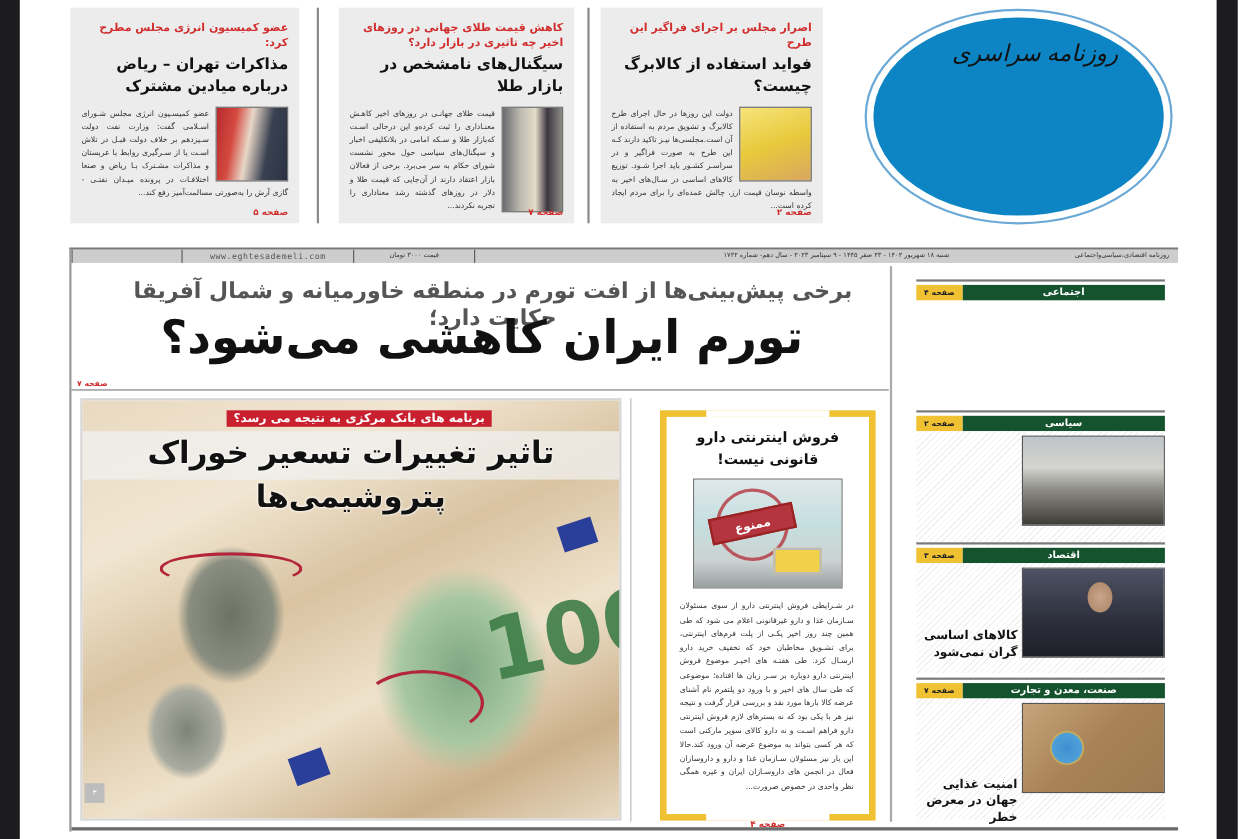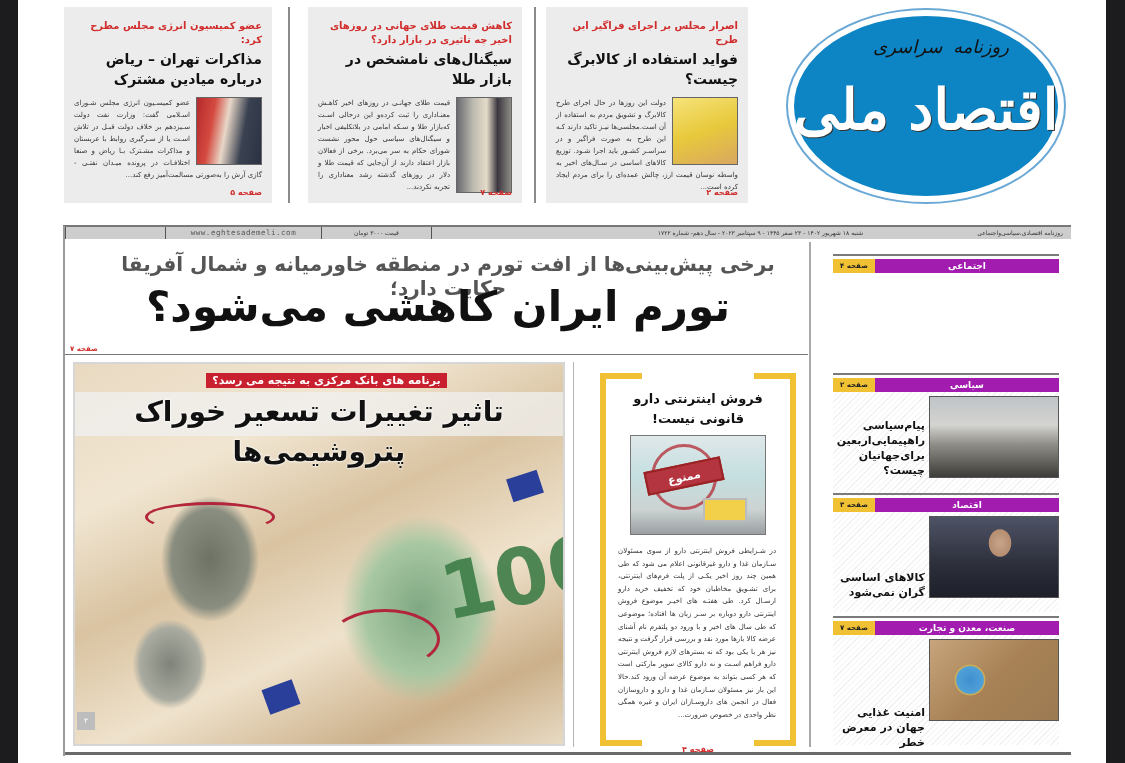--- a/index.html
+++ b/index.html
@@ -14,21 +14,21 @@
   .teaser .body-wrap { position: relative; margin-top: 8px; }
   .teaser .photo { float: right; width: 66px; height: 68px; margin-left: 6px; border: 1px solid #666; }
   .teaser .text { font-size: 7px; line-height: 12px; color: #333; text-align: justify; }
   .teaser .page-ref { position: absolute; bottom: 6px; right: 10px; color: #d12d2d; font-size: 8px; font-weight: bold; }
   .vsep { position: absolute; top: 7px; width: 2px; height: 196px; background: #8a8a8a; }
 
   
   .logo { position: absolute; left: 768px; top: 8px; width: 280px; height: 196px; }
   .logo .ring { position: absolute; inset: 0; border-radius: 50%; border: 2px solid #6aa8d6; background: #fff; }
   .logo .oval { position: absolute; left: 8px; top: 8px; right: 8px; bottom: 8px; border-radius: 50%; background: #0d85c4; }
-  .logo .small { position: absolute; top: 28px; left: 0; right: 0; text-align: center; color: #111; font-family: Liberation Mono, monospace; font-size: 18px; font-style: italic; padding-left: 30px; }
+  .logo .small { position: absolute; top: 28px; left: 0; right: 0; text-align: center; color: #111; font-family: Liberation Serif, serif; font-size: 21px; font-style: italic; padding-left: 30px; }
   .logo .big { position: absolute; top: 56px; left: 0; right: 0; text-align: center; color: #fff; font-family: "DejaVu Serif", serif; font-size: 56px; font-weight: bold; line-height: 90px; text-shadow: 1px 1px 0 #333; }
 
   
   .frame-left { position: absolute; left: 45px; top: 226px; width: 2px; height: 530px; background: #9a9a9a; }
   .strip-top { position: absolute; left: 45px; top: 225px; width: 1008px; height: 2px; background: #777; }
   .strip { position: absolute; left: 47px; top: 227px; width: 1006px; height: 12px; background: #cdcdcd; display: flex; flex-direction: row; align-items: flex-start; font-size: 6px; color: #333; }
   .strip .cell { height: 12px; line-height: 12px; padding: 0 8px; border-left: 1px solid #555; white-space: nowrap; }
   .strip .cell.site { font-family: "DejaVu Sans Mono", monospace; font-size: 7.5px; color: #555; letter-spacing: .5px; }
 
   
@@ -69,37 +69,36 @@
   .drug .cart { position: absolute; right: 18px; bottom: 12px; width: 44px; height: 24px; background: #f2d04a; border: 2px solid #bbb; }
   .drug .text { padding: 10px 14px 0 12px; font-size: 7px; line-height: 12.6px; color: #333; text-align: justify; }
   .drug .page-ref { position: absolute; bottom: -14px; left: 0; right: 0; text-align: center; color: #d12d2d; font-size: 8px; font-weight: bold; }
 
   .col-sep-right { position: absolute; left: 791px; top: 242px; width: 2px; height: 505px; background: #a9a9a9; }
 
   
   .side-sec { position: absolute; left: 815px; width: 226px; }
   .side-sec .rule { height: 2px; background: #7a7a7a; }
   .side-sec .bar { margin-top: 3px; height: 14px; display: flex; flex-direction: row; }
-  .side-sec .bar .sec-name { flex: 1; background: #a21caf; color: #fff; font-size: 9px; font-weight: bold; text-align: center; line-height: 14px; }
+  .side-sec .bar .sec-name { flex: 1; background: #14532d; color: #fff; font-size: 9px; font-weight: bold; text-align: center; line-height: 14px; }
   .side-sec .bar .sec-page { width: 42px; background: #f0c233; color: #222; font-size: 7px; font-weight: bold; text-align: center; line-height: 14px; }
   .side-sec .body { position: relative; height: 100px; background: repeating-linear-gradient(135deg, #ffffff 0px, #ffffff 3px, #f1f1f1 3px, #f1f1f1 4px); }
   .side-sec .photo { position: absolute; right: 0; top: 4px; width: 130px; height: 82px; border: 1px solid #555; }
   .side-sec .cap { position: absolute; left: 0; width: 92px; text-align: right; font-size: 11px; font-weight: bold; color: #111; line-height: 15px; }
   .bottom-rule { position: absolute; left: 47px; top: 752px; width: 1006px; height: 3px; background: #6a6a6a; }
 </style>
 </head>
 <body>
 
 <div class="page">
 
   <div class="logo">
     <div class="ring"></div>
     <div class="oval"></div>
     <div class="small">روزنامه سراسری</div>
-    <div class="big">اقتصاد ملی</div>
   </div>
 
   <div class="teaser" style="left:528px;width:202px;">
     <div class="kicker">اصرار مجلس بر اجرای فراگیر این طرح</div>
     <div class="title">فواید استفاده از کالابرگ چیست؟</div>
     <div class="body-wrap">
       <div class="photo" style="background:linear-gradient(160deg,#f6e37a 0%,#e8c93c 50%,#d8a760 100%);"></div>
       <div class="text">دولت این روزها در حال اجرای طرح کالابرگ و تشویق مردم به استفاده از آن است.مجلسی‌ها نیـز تاکید دارند کـه این طرح به صورت فراگیر و در سراسـر کشـور باید اجرا شـود. توزیع کالاهای اساسی در سـال‌های اخیر به واسطه نوسان قیمت ارز، چالش عمده‌ای را برای مردم ایجاد کرده است...</div>
     </div>
     <div class="page-ref">صفحه ۲</div>
@@ -180,21 +179,20 @@
   </div>
 
   <div class="side-sec" style="top:373px;">
     <div class="rule"></div>
     <div class="bar">
       <div class="sec-name">سیاسی</div>
       <div class="sec-page">صفحه ۲</div>
     </div>
     <div class="body" style="height:104px;">
       <div class="photo" style="height:82px;background:linear-gradient(180deg,#bfc4c8 0%,#d4d4d0 35%,#8d8c86 60%,#3d3c38 100%);"></div>
-      <div class="cap" style="top:26px;">پیام‌سیاسی راهپیمایی‌اربعین برای‌جهانیان چیست؟</div>
     </div>
   </div>
 
   <div class="side-sec" style="top:493px;">
     <div class="rule"></div>
     <div class="bar">
       <div class="sec-name">اقتصاد</div>
       <div class="sec-page">صفحه ۳</div>
     </div>
     <div class="body" style="height:100px;">

